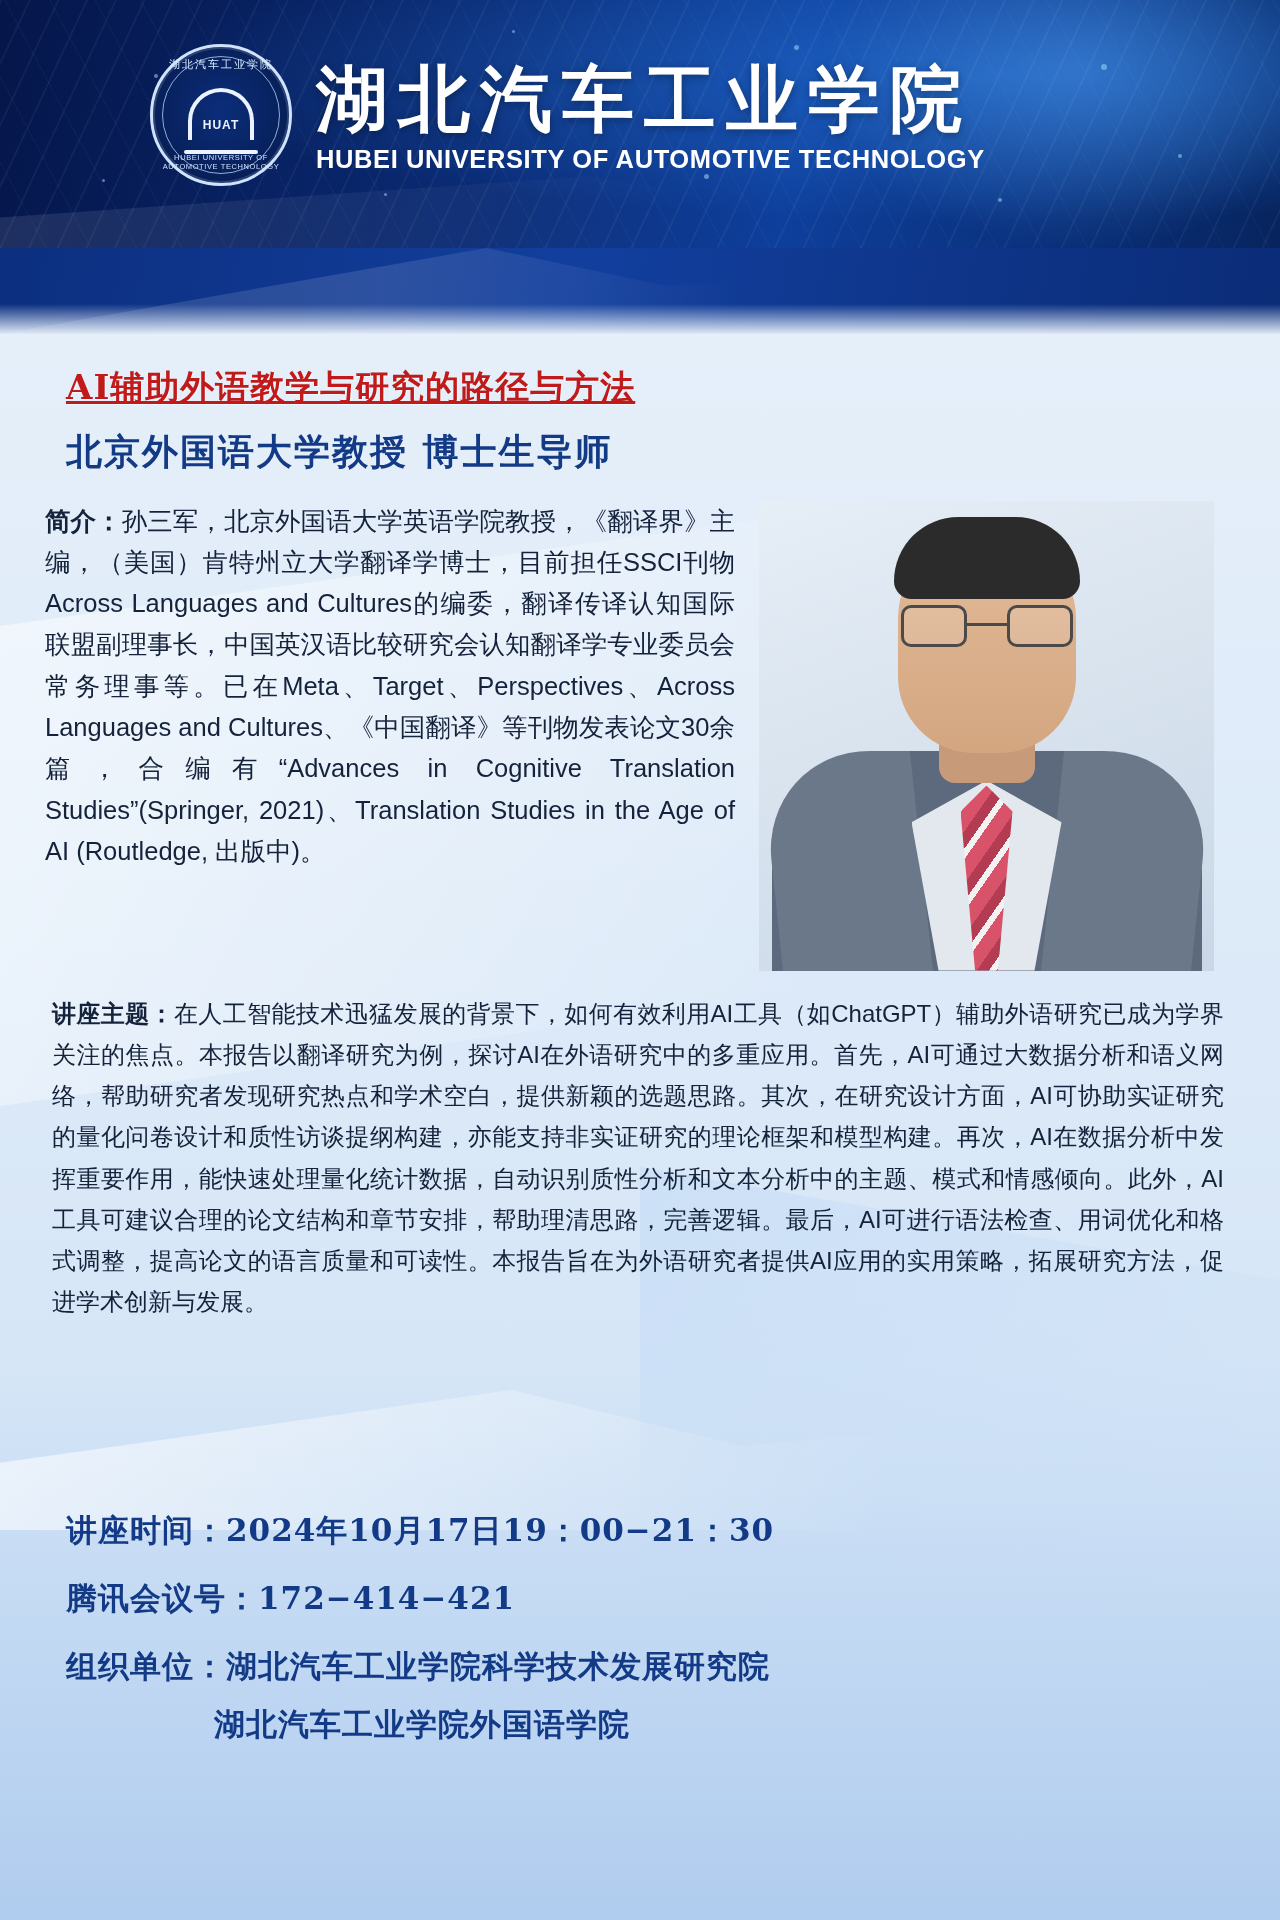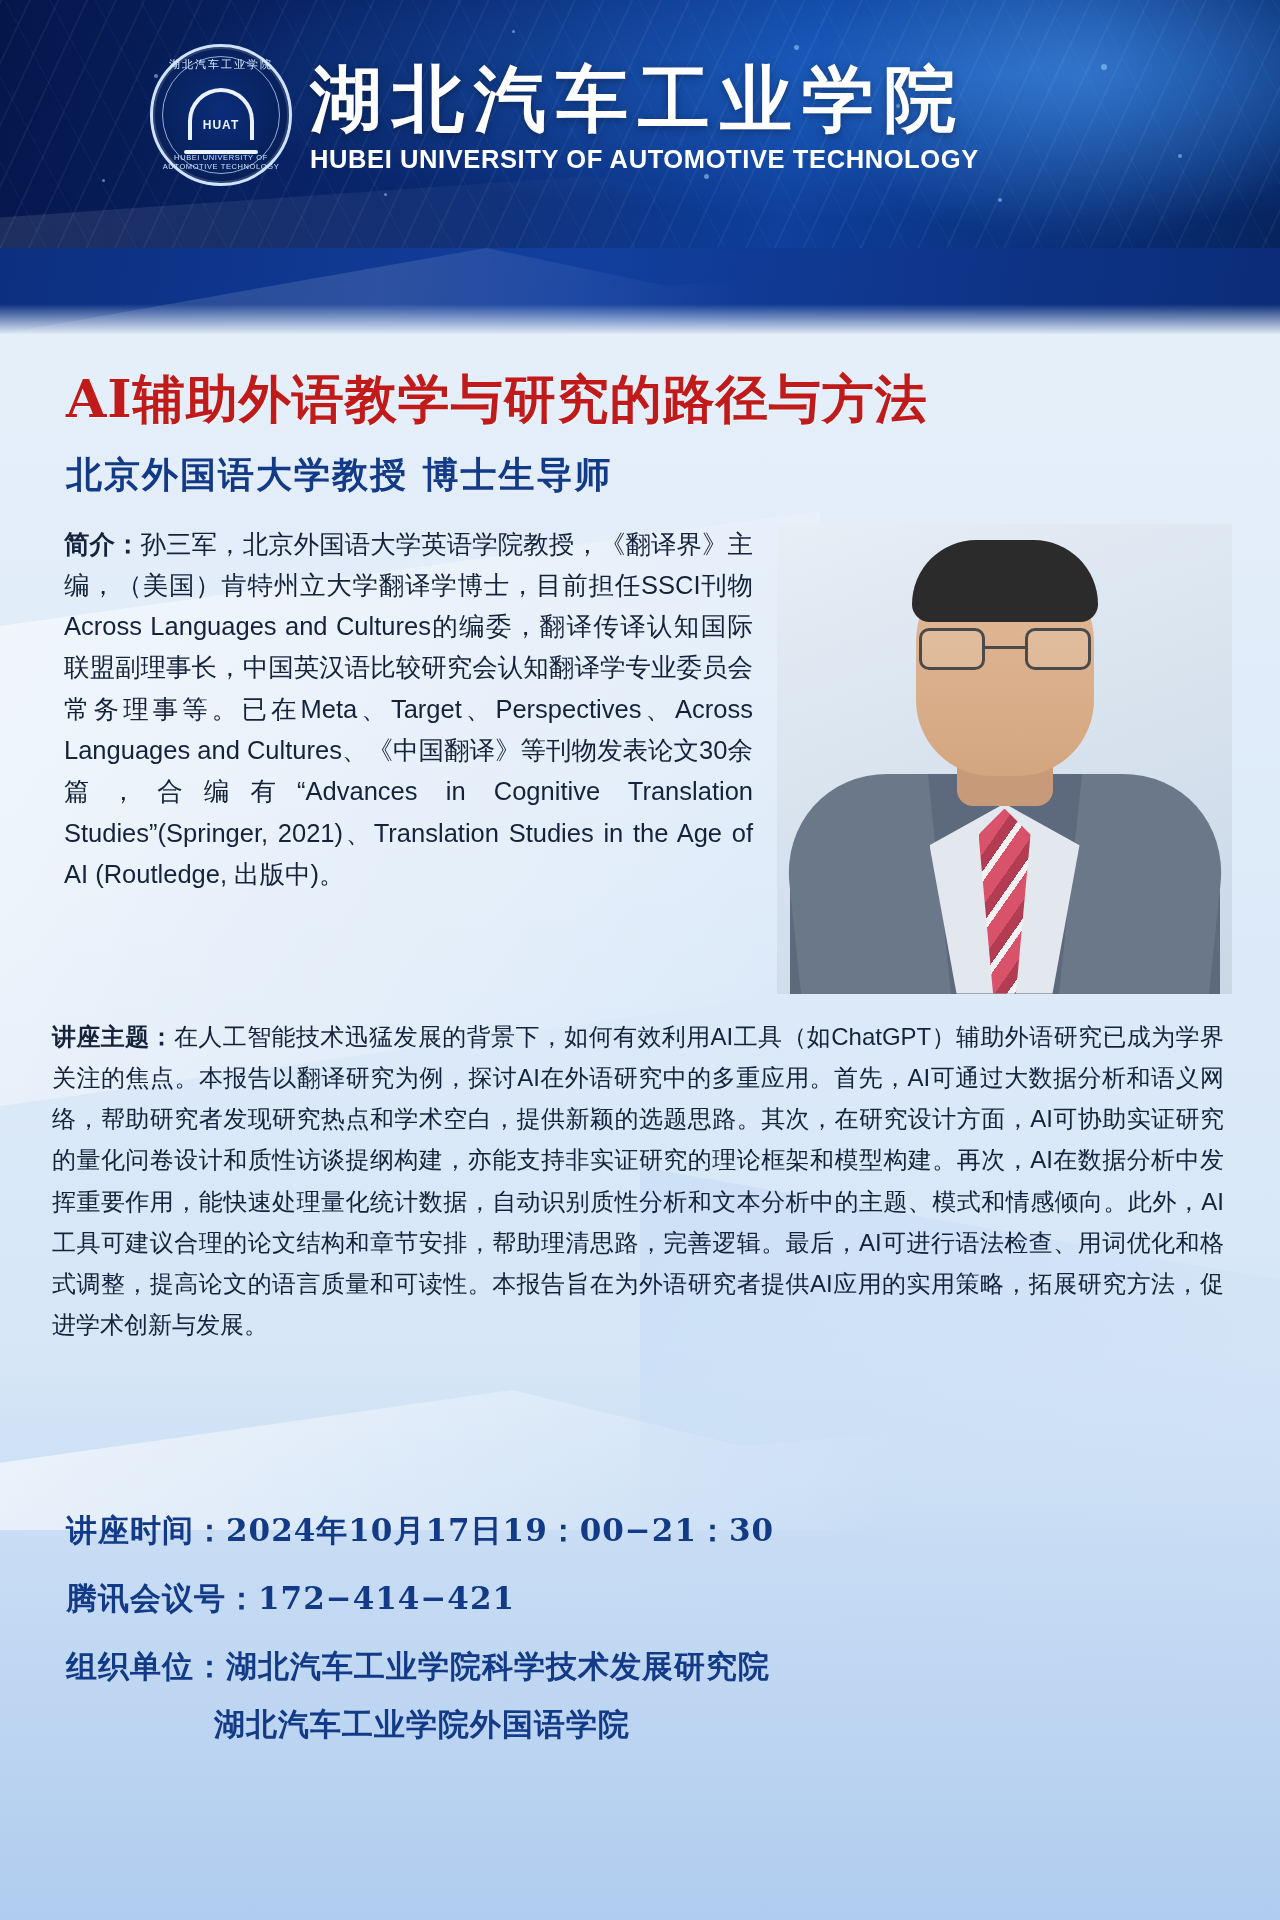--- a/index.html
+++ b/index.html
@@ -42,21 +42,21 @@
     background: radial-gradient(closest-side, rgba(90,170,255,0.38), rgba(90,170,255,0));
     filter: blur(6px);
   }
   .dots{position:absolute; inset:0;}
   .dots i{position:absolute;display:block;border-radius:50%;background:#9ed4ff;opacity:.55;}
   .header-inner{
     position:relative;
     z-index:3;
     display:flex;
     align-items:center;
-    gap:18px;
+    gap:24px;
     padding: 44px 0 0 150px;
   }
   .logo-badge{
     width: 142px; height: 142px;
     border-radius:50%;
     border:3px solid #cfe3ff;
     background: radial-gradient(circle at 50% 46%, #0b2d7a 0%, #071f57 72%, #0a2a6e 100%);
     position:relative;
     flex: 0 0 auto;
     box-shadow: 0 0 0 2px rgba(255,255,255,.15) inset;
@@ -152,40 +152,41 @@
     background: linear-gradient(120deg, rgba(180,210,245,.35), rgba(255,255,255,0));
     transform: skewY(10deg);
   }
 
   .headline{
     padding: 6px 60px 0 66px;
     position:relative; z-index:3;
   }
   .h-title{
     font-family:"DejaVu Serif", serif;
-    font-size: 52px;
+    font-size: 34px;
     font-weight: bold;
     color:#c01a1a;
     letter-spacing: 1px;
     line-height: 1.28;
     text-shadow: 1px 1px 0 rgba(255,255,255,.65);
+    text-decoration: underline;
   }
   .h-sub{
     margin-top: 18px;
     font-family:"DejaVu Serif", serif;
     font-size: 36px;
     font-weight: bold;
     color:#123a86;
     letter-spacing: 2px;
   }
 
   .bio-row{
     display:flex;
     gap: 24px;
-    padding: 24px 48px 0 64px;
+    padding: 24px 48px 0 45px;
     position:relative; z-index:3;
   }
   .bio-text{
     width: 690px;
     font-size: 25.5px;
     line-height: 1.62;
     color:#14223b;
     text-align: justify;
   }
   .bio-text b{ color:#14223b; }

